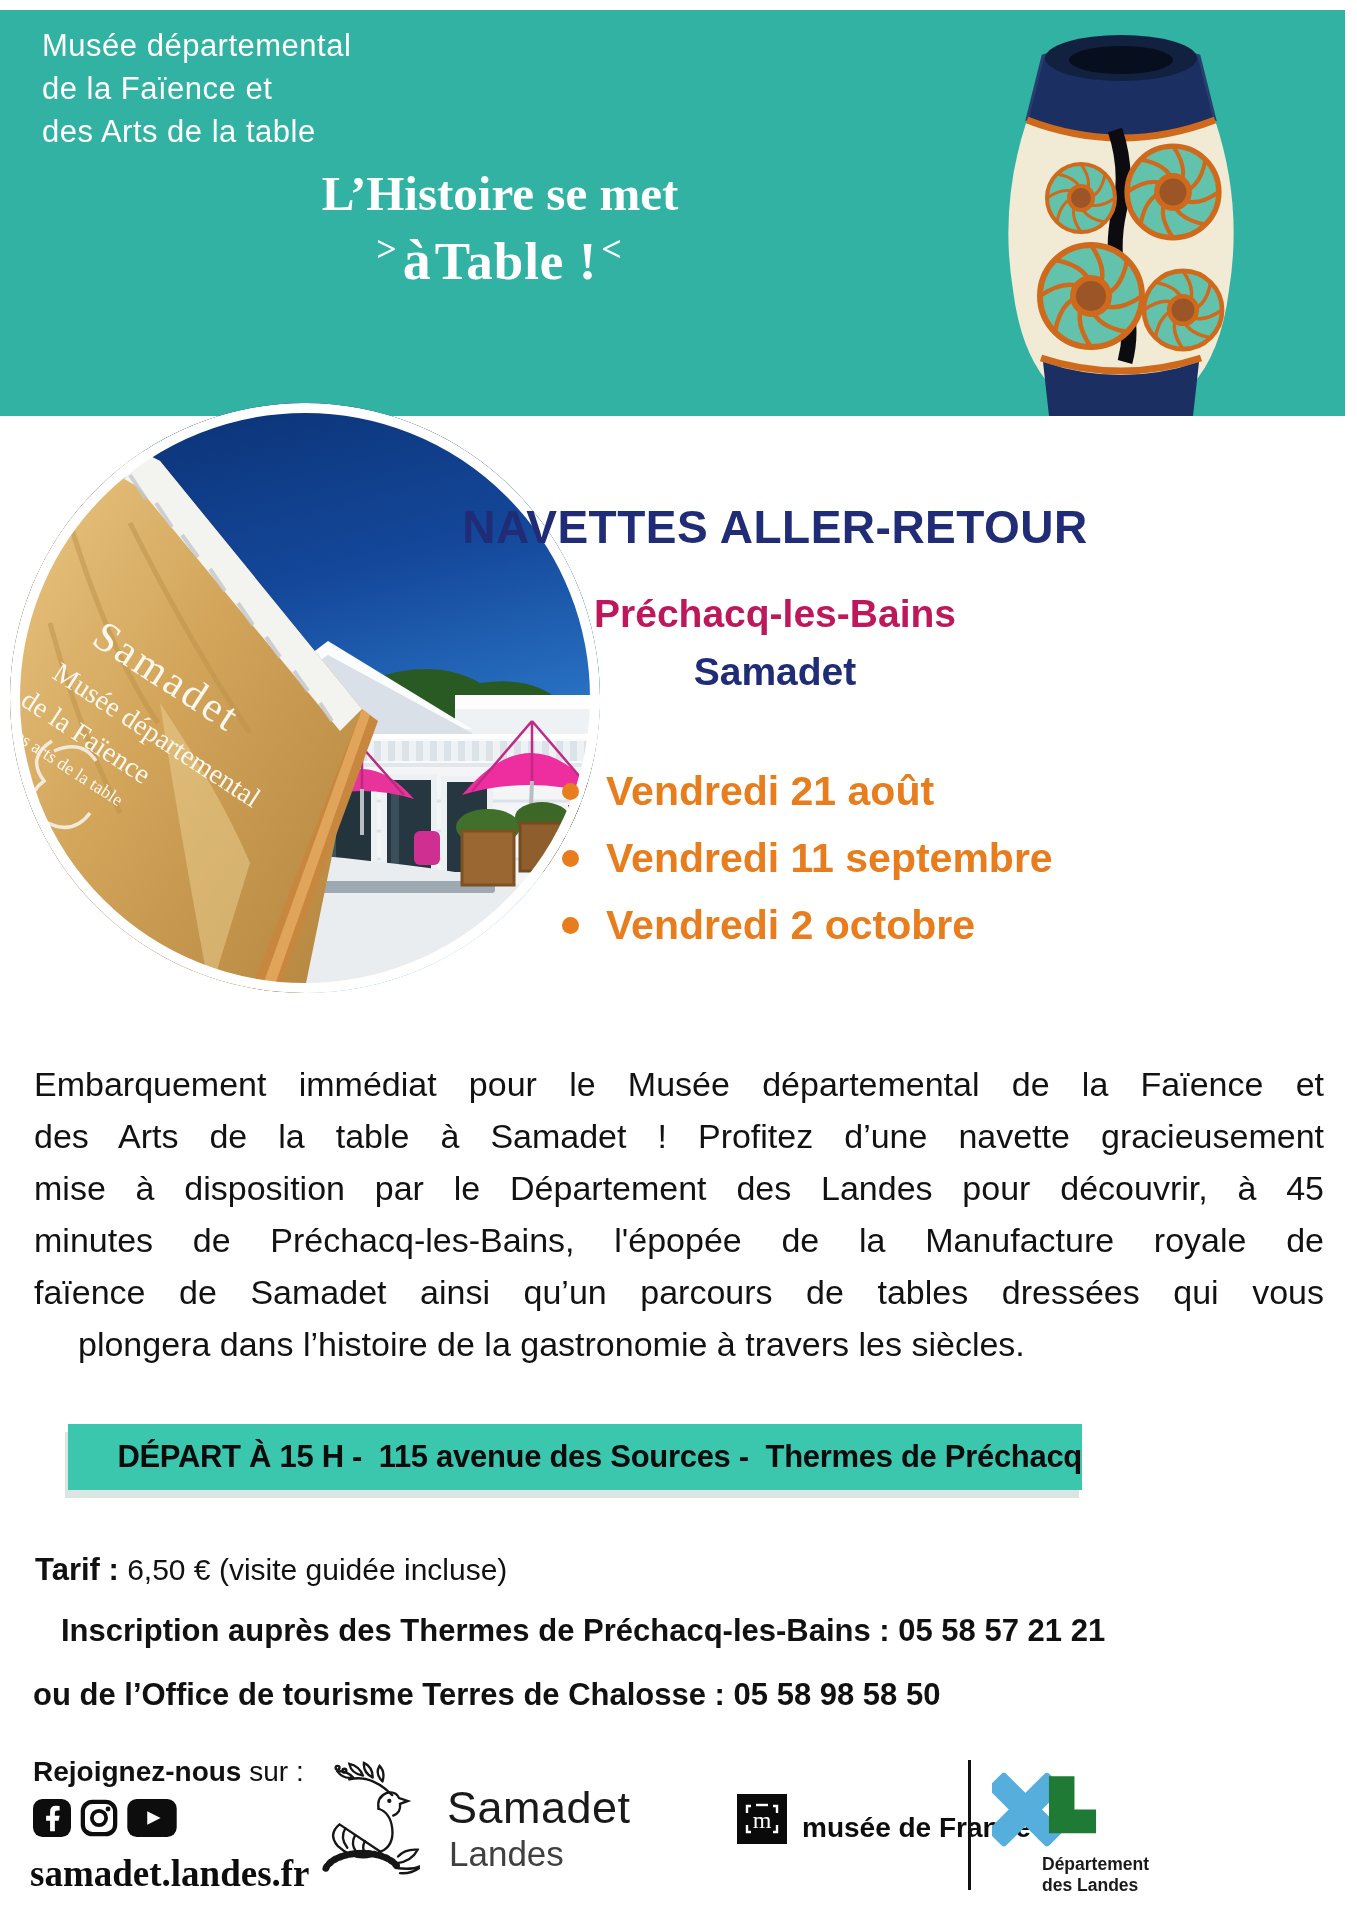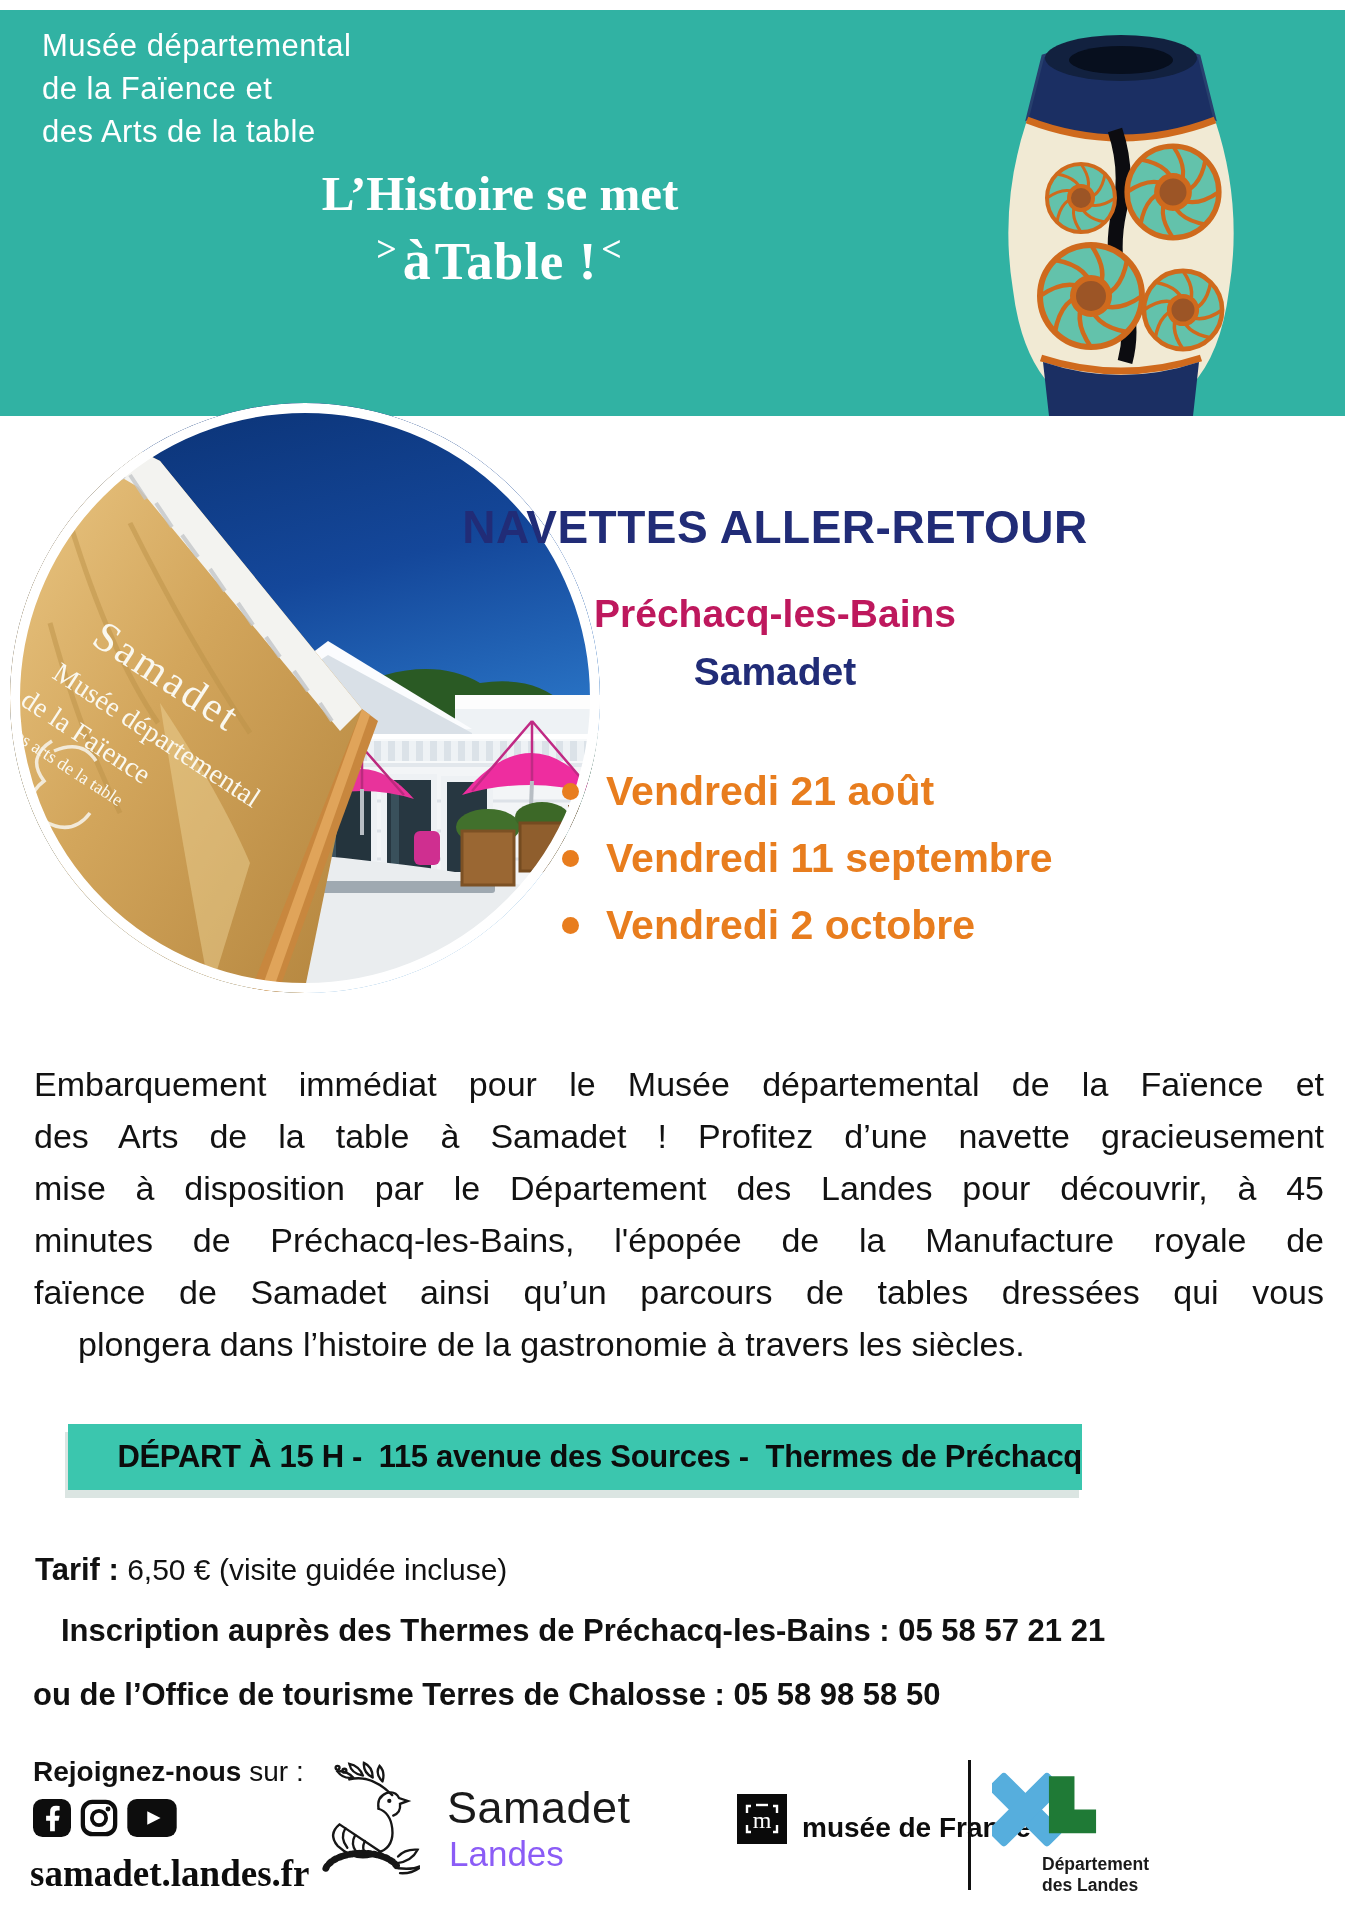--- a/index.html
+++ b/index.html
@@ -46,21 +46,21 @@
   #inscription-line{position:absolute;left:33px;top:1613px;font-size:31px;font-weight:700;color:#111;margin-left:28px;}
   #office-line{position:absolute;left:33px;top:1677px;font-size:31px;font-weight:700;color:#111;}
   
   #join-label{position:absolute;left:33px;top:1756px;font-size:28px;color:#111;}
   #join-label .b{font-weight:700;}
   #social-row{position:absolute;left:33px;top:1799px;display:flex;gap:9px;align-items:center;}
   #website{position:absolute;left:30px;top:1852px;font-family:"Liberation Serif",serif;
            font-weight:700;font-size:37px;color:#0d0d0d;}
   #bird-logo{position:absolute;left:302px;top:1758px;}
   #samadet-word{position:absolute;left:447px;top:1782px;font-size:45px;color:#1a1a1a;font-weight:500;letter-spacing:.5px;}
-  #landes-word{position:absolute;left:449px;top:1834px;font-size:35px;color:#8b5cf6;font-weight:400;}
+  #landes-word{position:absolute;left:449px;top:1834px;font-size:35px;color:#404040;font-weight:400;}
   #musee-logo{position:absolute;left:737px;top:1794px;}
   #musee-text{position:absolute;left:802px;top:1812px;font-size:28px;font-weight:700;color:#0d0d0d;}
   #footer-divider{position:absolute;left:968px;top:1760px;width:3px;height:130px;background:#111;}
   #xl-logo{position:absolute;left:992px;top:1772px;}
   #dept-text{position:absolute;left:1042px;top:1854px;font-size:17.5px;font-weight:700;
              line-height:21px;color:#1a1a1a;}
 </style>
 </head>
 <body>
 

